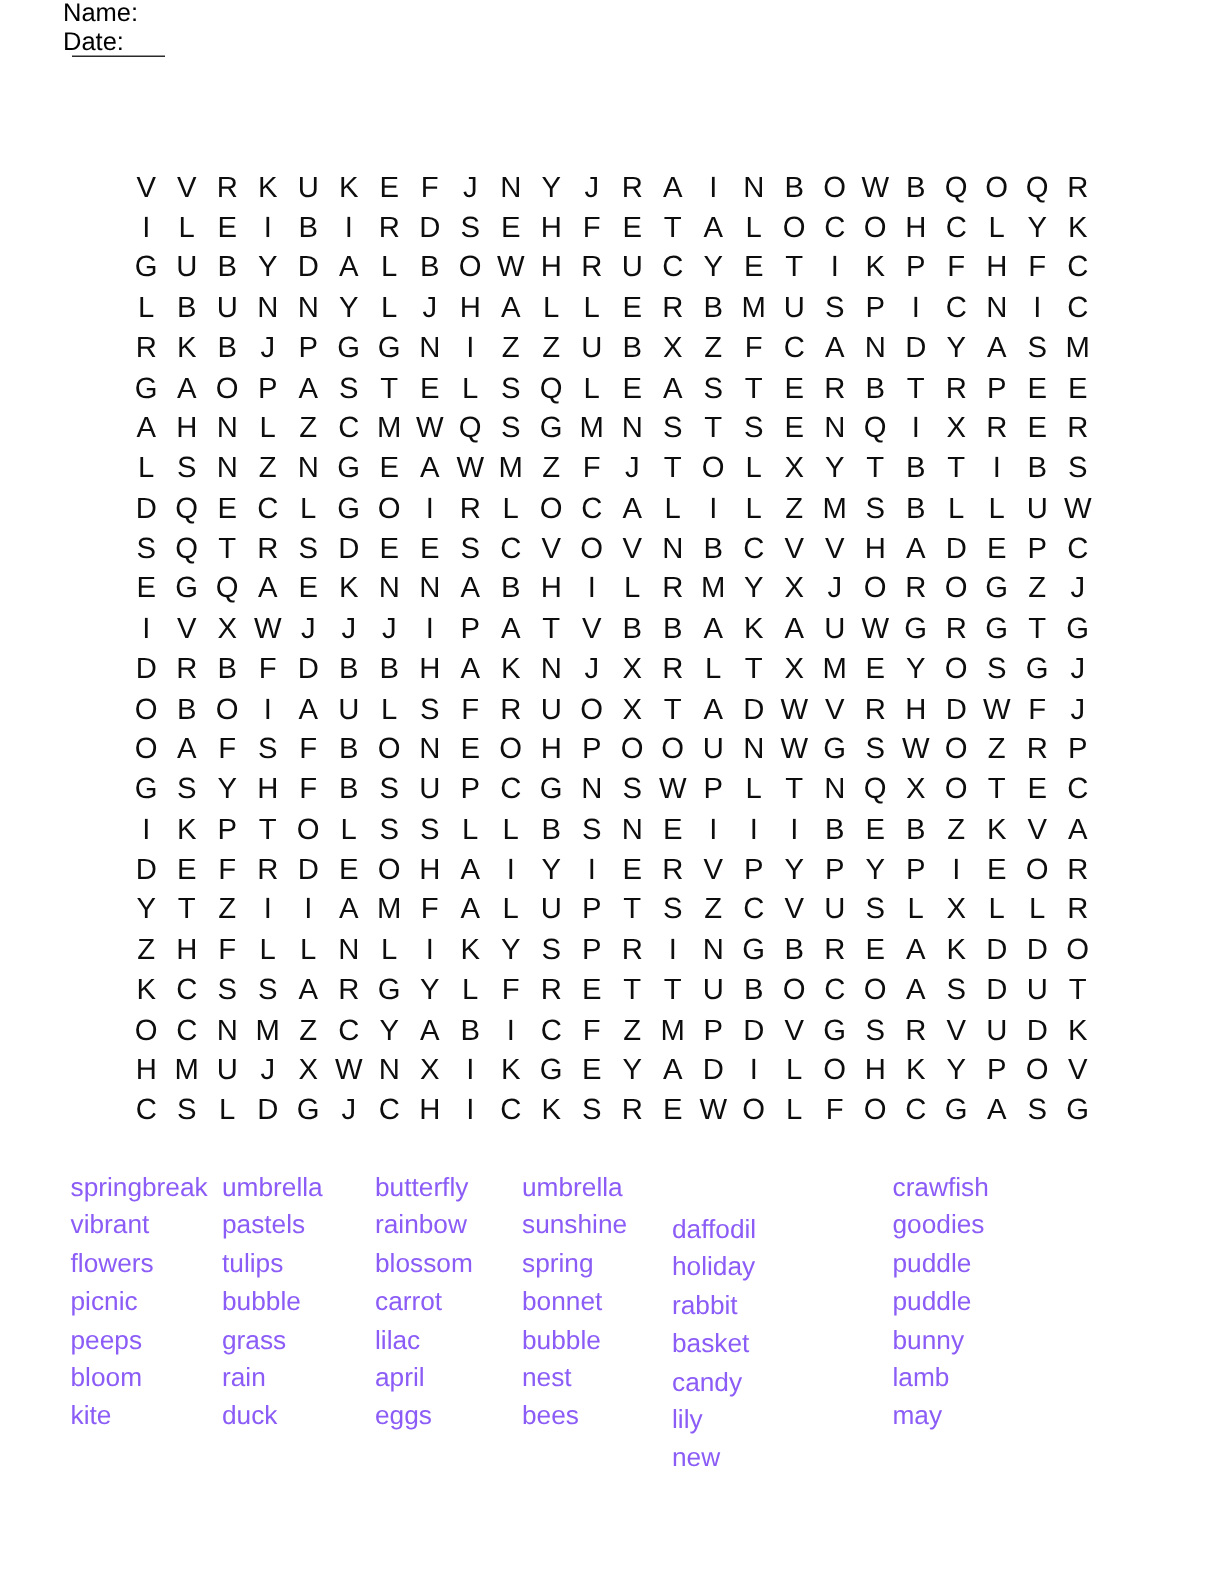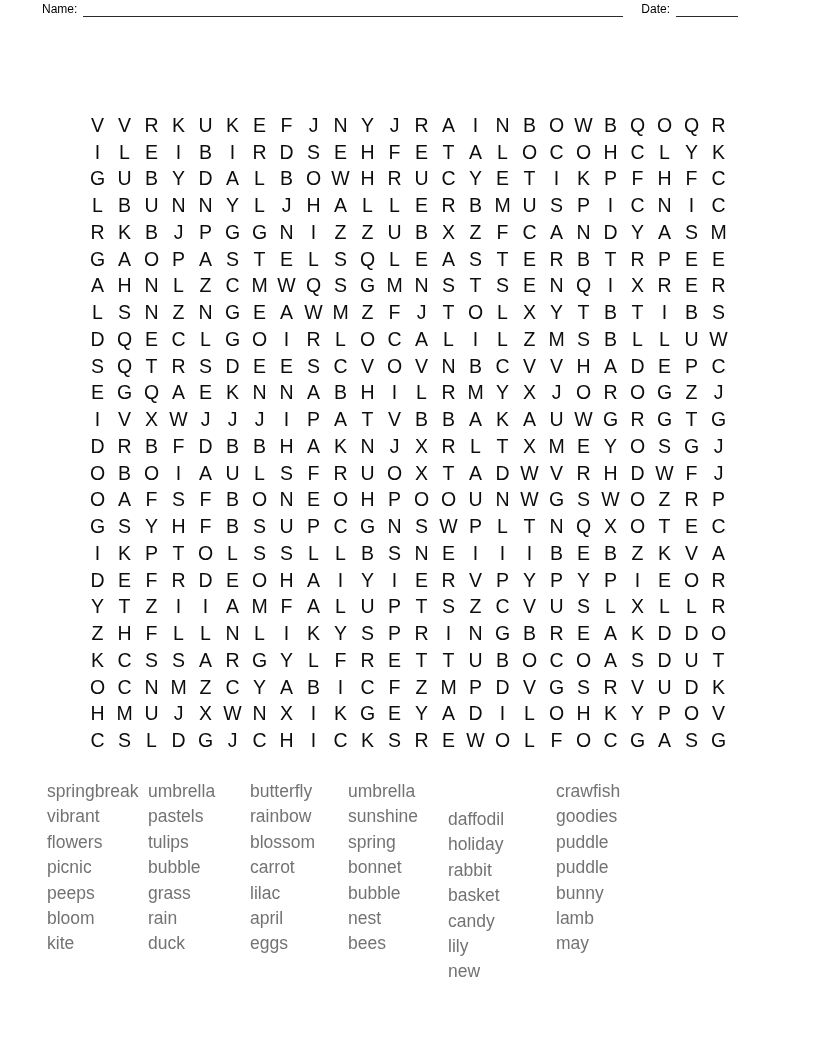--- a/index.html
+++ b/index.html
@@ -19,21 +19,22 @@
 
   
   .header {
     position: absolute;
     top: 0;
     left: 42px;
     width: 696px;
     height: 18px;
     display: flex;
     align-items: flex-start;
-    font-size: 12px;
+    font-size: 17px;
+    flex-direction: column;
   }
   .hdr-label {
     white-space: nowrap;
     line-height: 18px;
   }
   .blank-line {
     border-bottom: 1.5px solid #2b2b2b;
     height: 16px;
     align-self: flex-start;
   }
@@ -75,21 +76,21 @@
   }
 
   
   .word-list {
     position: absolute;
     top: 779px;
     left: 47px;
     display: flex;
     font-size: 17.5px;
     line-height: 25.4px;
-    color: #737373;
+    color: #8b5cf6;
   }
   .word-col { flex: 0 0 auto; }
   .word-item { white-space: nowrap; }
 </style>
 </head>
 <body>
 
 <div class="page">
 
   <div class="header">
@@ -766,21 +767,21 @@
       </div>
       <div class="word-col" style="width: 108px; margin-top: 28px;">
         <div class="word-item">daffodil</div>
         <div class="word-item">holiday</div>
         <div class="word-item">rabbit</div>
         <div class="word-item">basket</div>
         <div class="word-item">candy</div>
         <div class="word-item">lily</div>
         <div class="word-item">new</div>
       </div>
-      <div class="word-col" style="width: 95px;">
+      <div class="word-col" style="width: 95px; margin-left: 39px;">
         <div class="word-item">crawfish</div>
         <div class="word-item">goodies</div>
         <div class="word-item">puddle</div>
         <div class="word-item">puddle</div>
         <div class="word-item">bunny</div>
         <div class="word-item">lamb</div>
         <div class="word-item">may</div>
       </div>
     </div>
 

